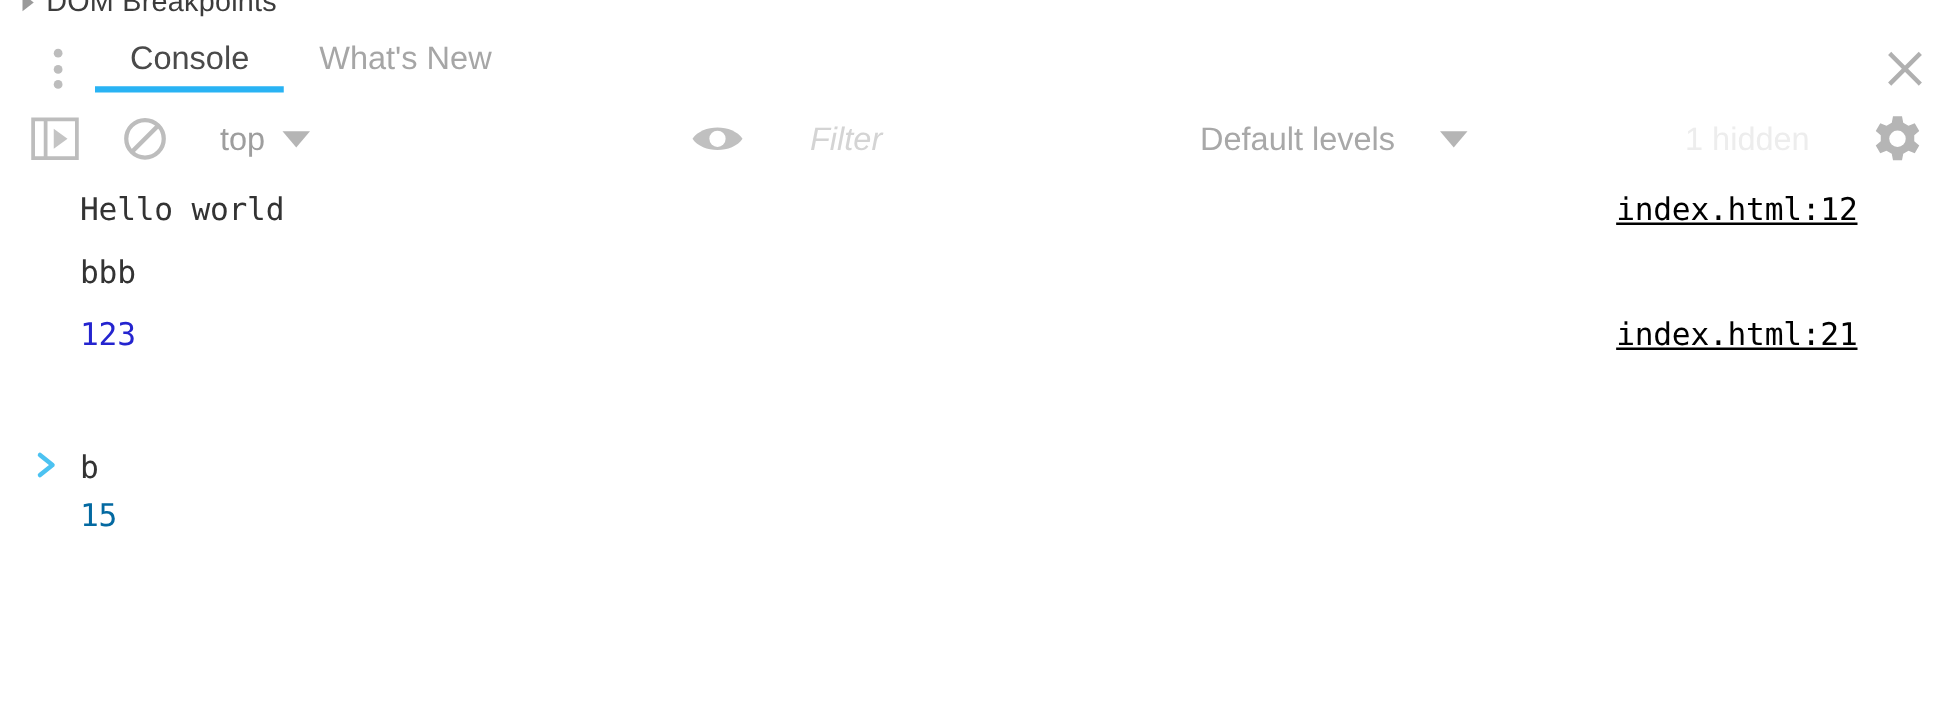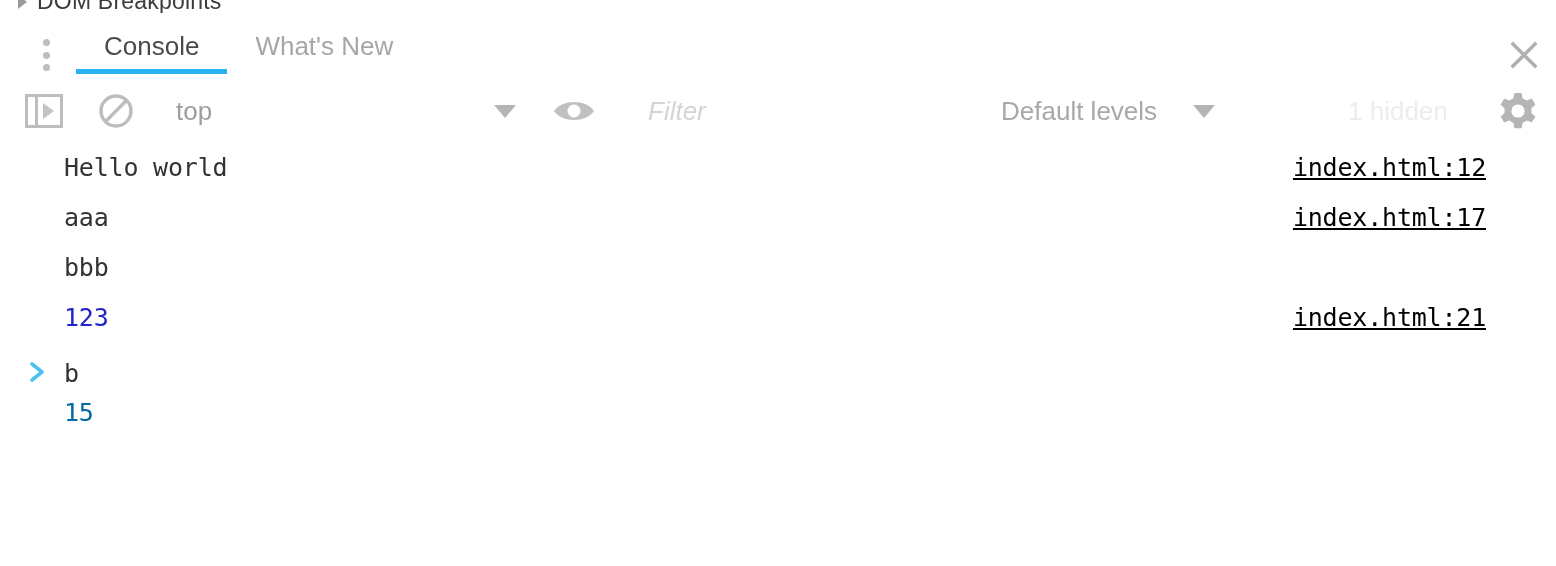--- a/index.html
+++ b/index.html
@@ -135,24 +135,24 @@
     top: 0;
     height: 58px;
     display: flex;
     align-items: center;
     cursor: pointer;
   }
   .tb-static { cursor: default; }
 
   .icon-sidebar { left: 24px; }
   .icon-clear   { left: 96px; }
-  .ctx-select   { left: 176px; width: 340px; justify-content: space-between; }
+  .ctx-select   { left: 176px; width: 340px; justify-content: flex-start; }
   .icon-eye     { left: 552px; }
   .filter-input { left: 648px; width: 320px; cursor: text; font-style: italic; }
-  .levels-select{ left: 1001px; gap: 22px; }
+  .levels-select{ left: 960px; gap: 22px; }
   .hidden-count { left: 1348px; }
   .icon-gear    { left: 1496px; }
 
   .ctx-label {
     font-size: 26px;
     color: #9e9e9e;
   }
   .filter-placeholder {
     font-size: 26px;
     color: #d4d4d4;
@@ -336,24 +336,20 @@
     </div>
   </div>
 
   <div class="messages">
 
     <div class="msg-row">
       <span class="msg-text">Hello world</span>
       <span class="msg-src">index.html:12</span>
     </div>
 
-    <div class="msg-row">
-      <span class="msg-text">aaa</span>
-      <span class="msg-src">index.html:17</span>
-    </div>
 
     <div class="msg-row">
       <span class="msg-text">bbb</span>
     </div>
 
     <div class="msg-row">
       <span class="msg-text num">123</span>
       <span class="msg-src">index.html:21</span>
     </div>
   </div>

